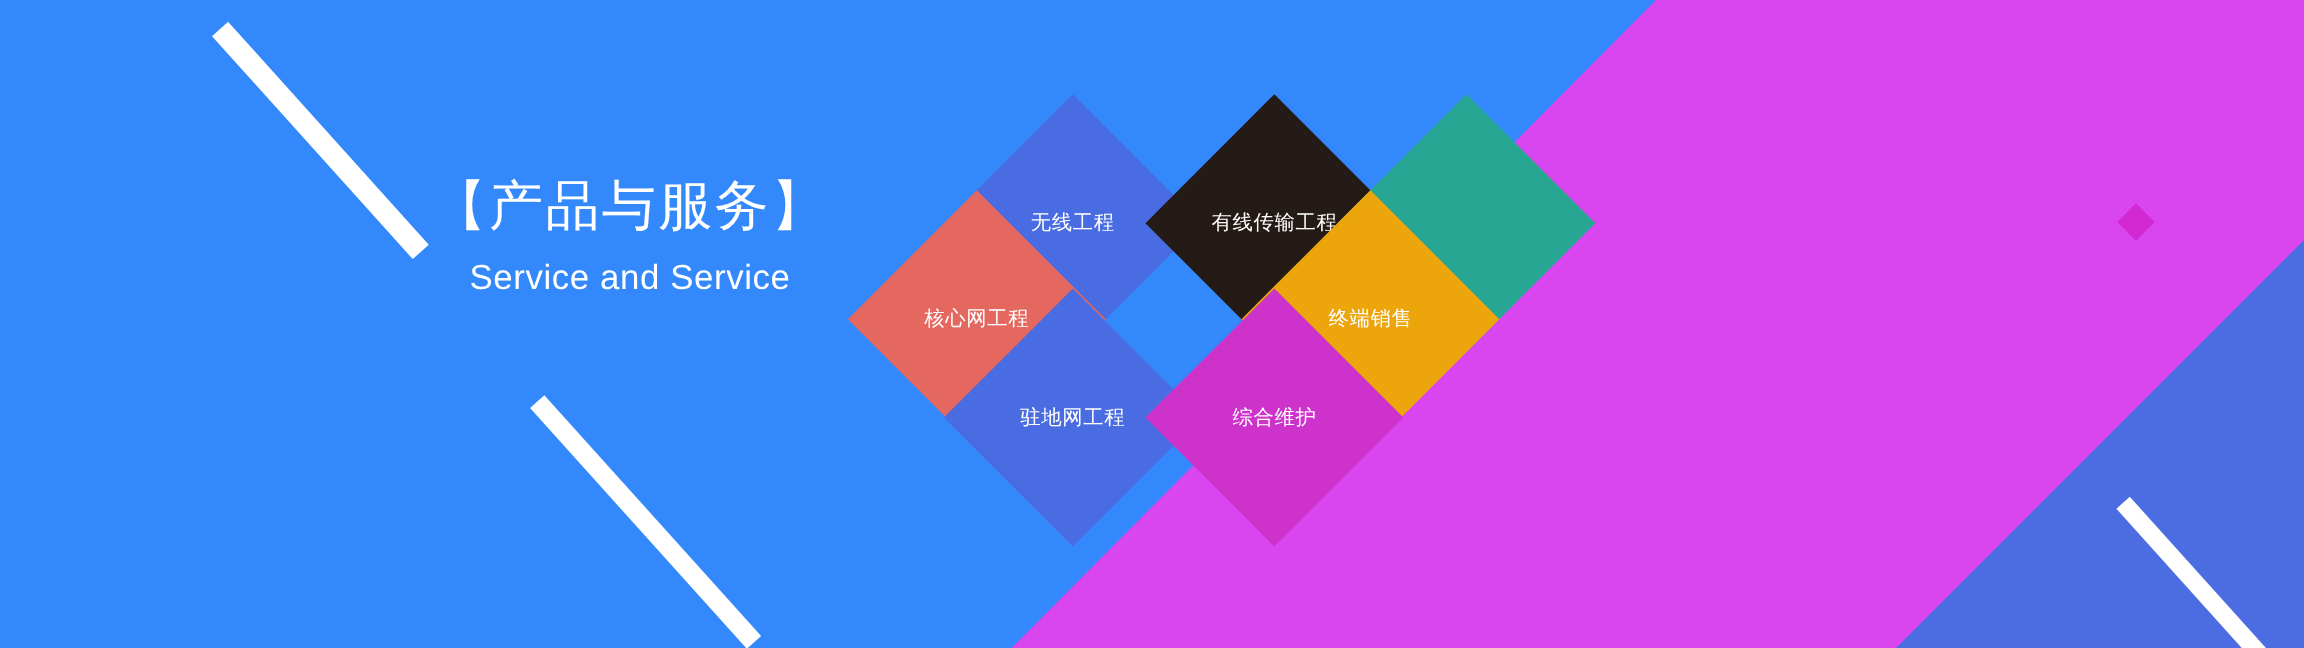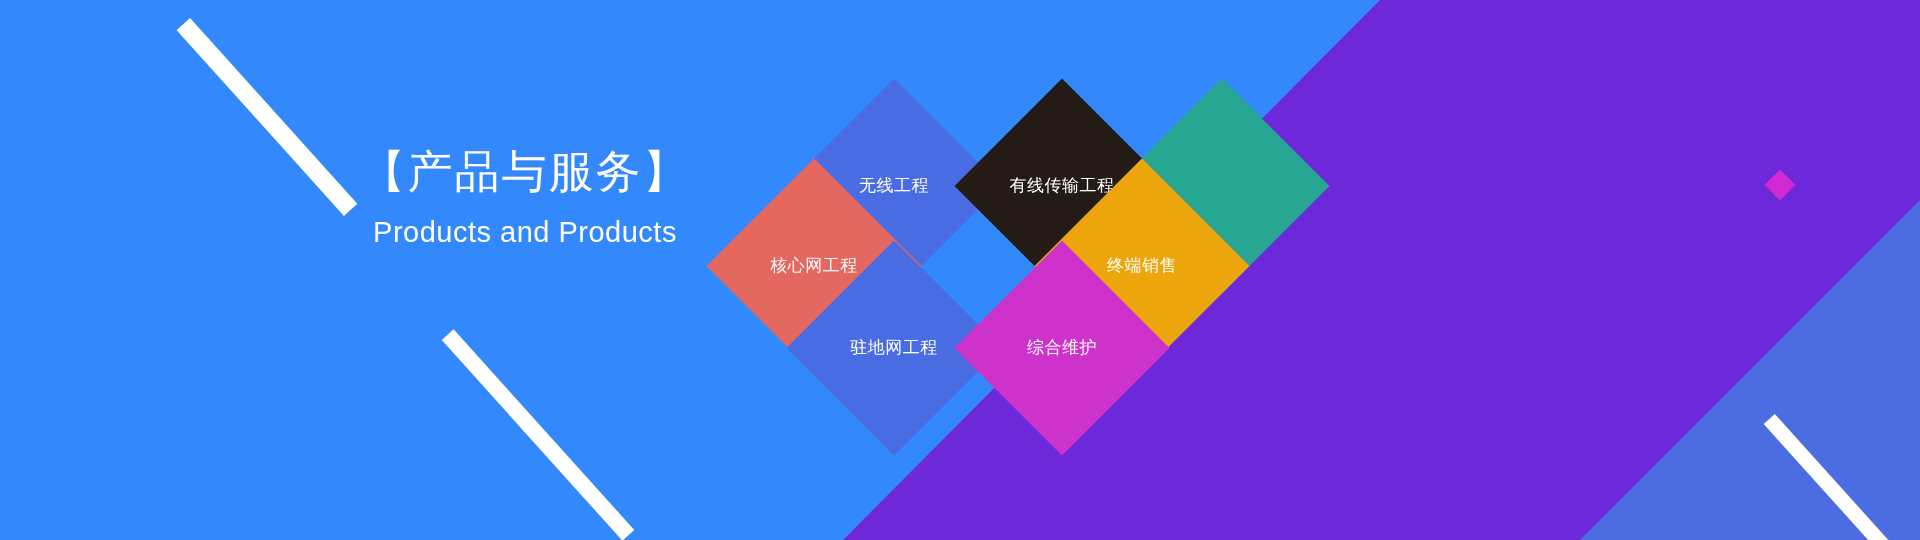--- a/index.html
+++ b/index.html
@@ -10,21 +10,21 @@
   }
   body {
     font-family: "Liberation Sans", sans-serif;
   }
 
   #banner {
     position: relative;
     width: 1920px;
     height: 540px;
     overflow: hidden;
-    background: #6d28d9;
+    background: #d946ef;
   }
 
   
   .blue-field {
     position: absolute;
     left: 0; top: 0;
     width: 1920px; height: 540px;
     background: #3389fb;
     
     clip-path: polygon(0 0, 1380px 0, 843px 540px, 0 540px);
@@ -135,21 +135,21 @@
   <div class="blue-field" style="background: rgb(51, 137, 251);"></div>
 
   <div class="corner-wedge" style="background: rgb(76, 108, 226);"></div>
 
   <div class="stripe stripe-a" style="background: rgb(255, 255, 255);"></div>
   <div class="stripe stripe-b" style="background: rgb(255, 255, 255);"></div>
   <div class="stripe stripe-c" style="background: rgb(255, 255, 255);"></div>
 
   <div class="headline">
     <span class="title-cn" style="color: rgb(255, 255, 255);">【产品与服务】</span>
-    <span class="title-en" style="color: rgb(255, 255, 255);">Products and Products</span>
+    <span class="title-en" style="color: rgb(255, 255, 255);">Service and Service</span>
   </div>
 
   <div class="diamond-grid">
 
     <div class="diamond" style="background: rgb(74, 108, 226); left: 818px; top: 110px;">
       <span class="dlabel" style="color: rgb(255, 255, 255);">无线工程</span>
     </div>
 
     <div class="diamond" style="background: rgb(228, 104, 95); left: 738px; top: 190px;">
       <span class="dlabel" style="color: rgb(255, 255, 255);">核心网工程</span>

